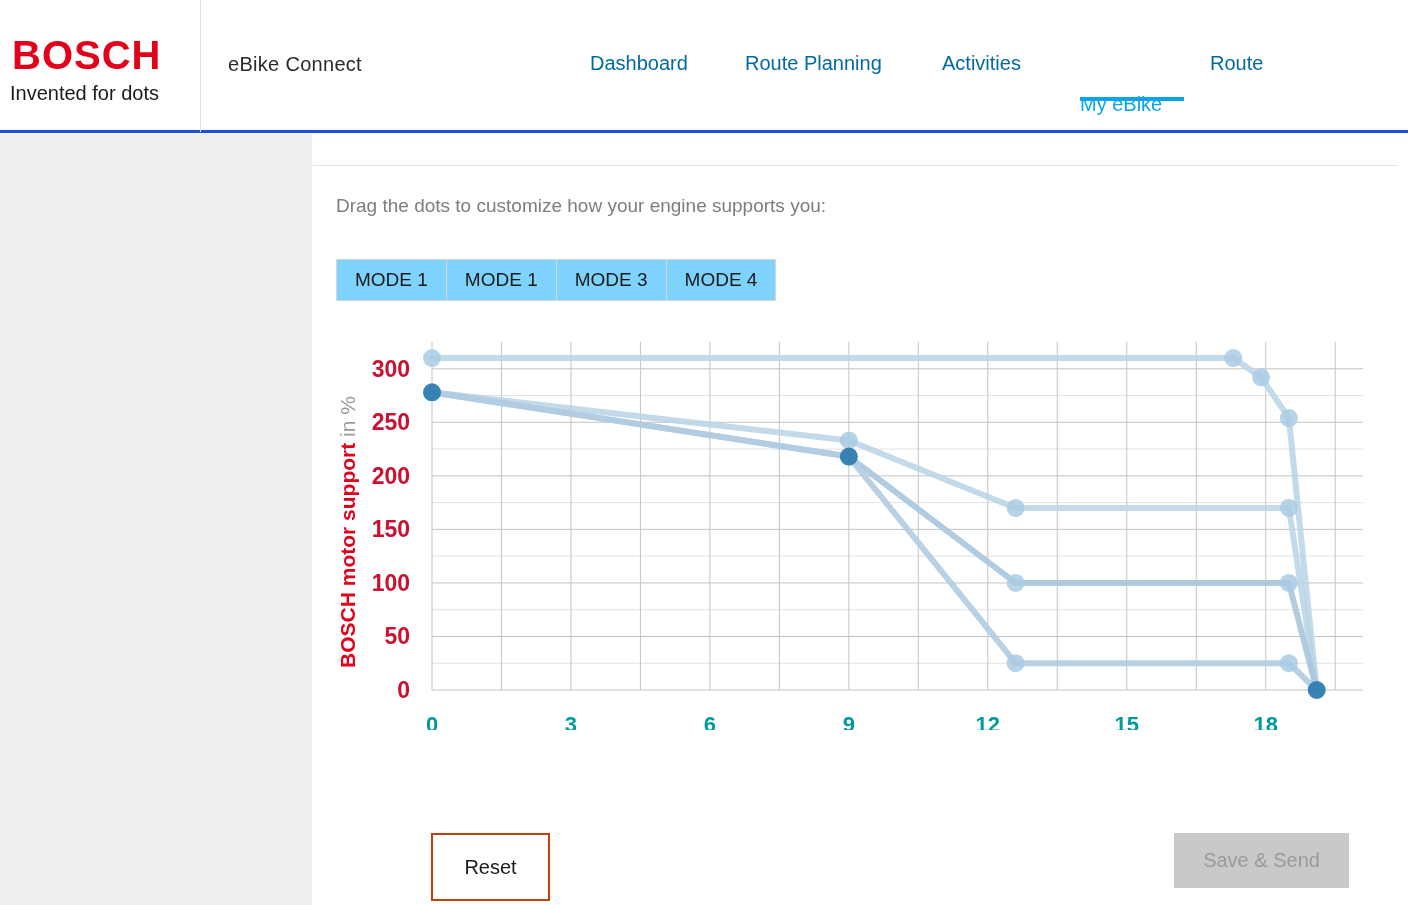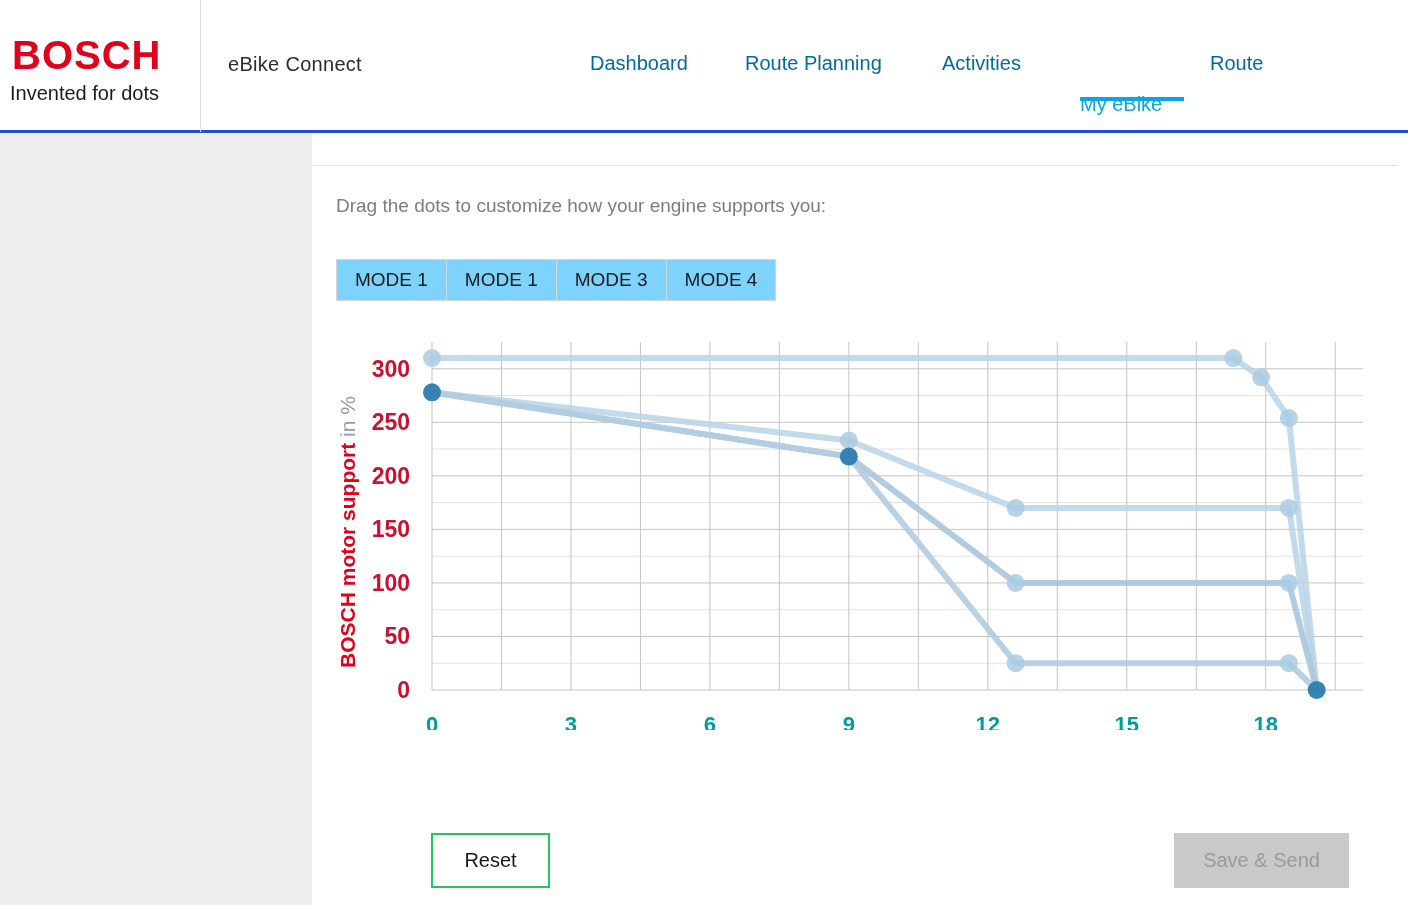--- a/index.html
+++ b/index.html
@@ -122,22 +122,22 @@
     position: absolute; left: 0; top: 415px;
     width: 1024px; text-align: center;
     font-size: 20px; font-weight: bold;
     color: #009b9b;
   }
   .xlabel .thin { font-weight: normal; color: #8d8d8d; }
 
   
   .btn-reset {
     position: absolute; left: 431px; top: 833px;
-    width: 119px; height: 55px;
-    border: 2px solid #22c55e;
+    width: 119px; height: 68px;
+    border: 2px solid #c2410c;
     background: #ffffff;
     font-size: 20px; color: #1a1a1a;
     font-family: "Liberation Sans", sans-serif;
     cursor: pointer;
   }
   .btn-save {
     position: absolute; left: 1174px; top: 833px;
     width: 175px; height: 55px;
     border: none;
     background: #c9c9c9;

